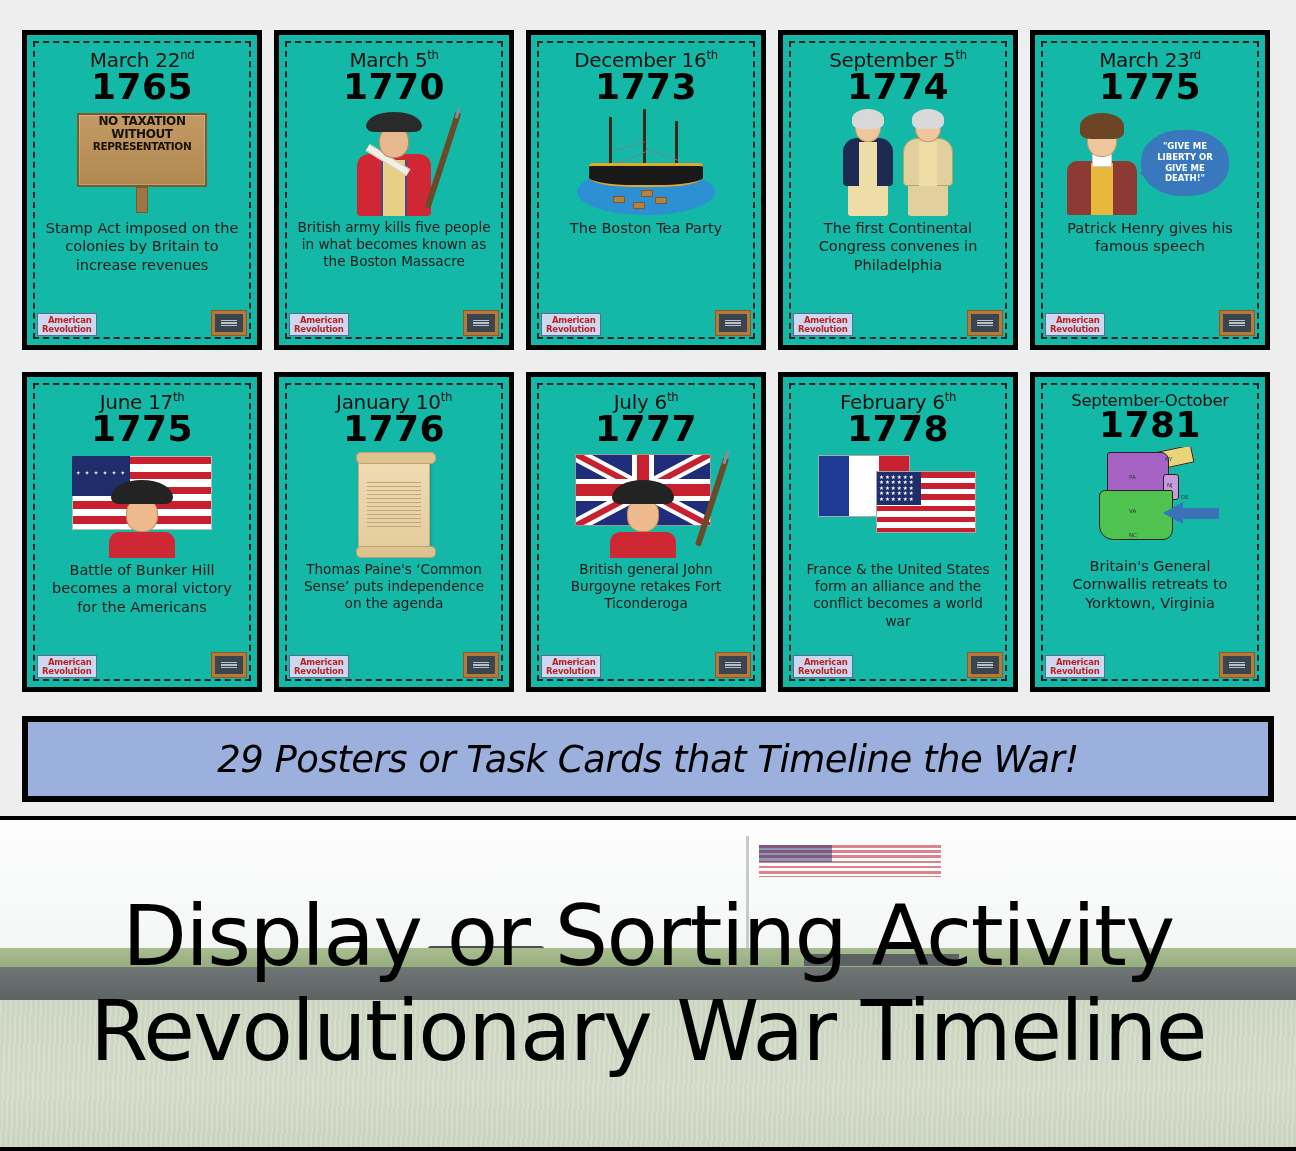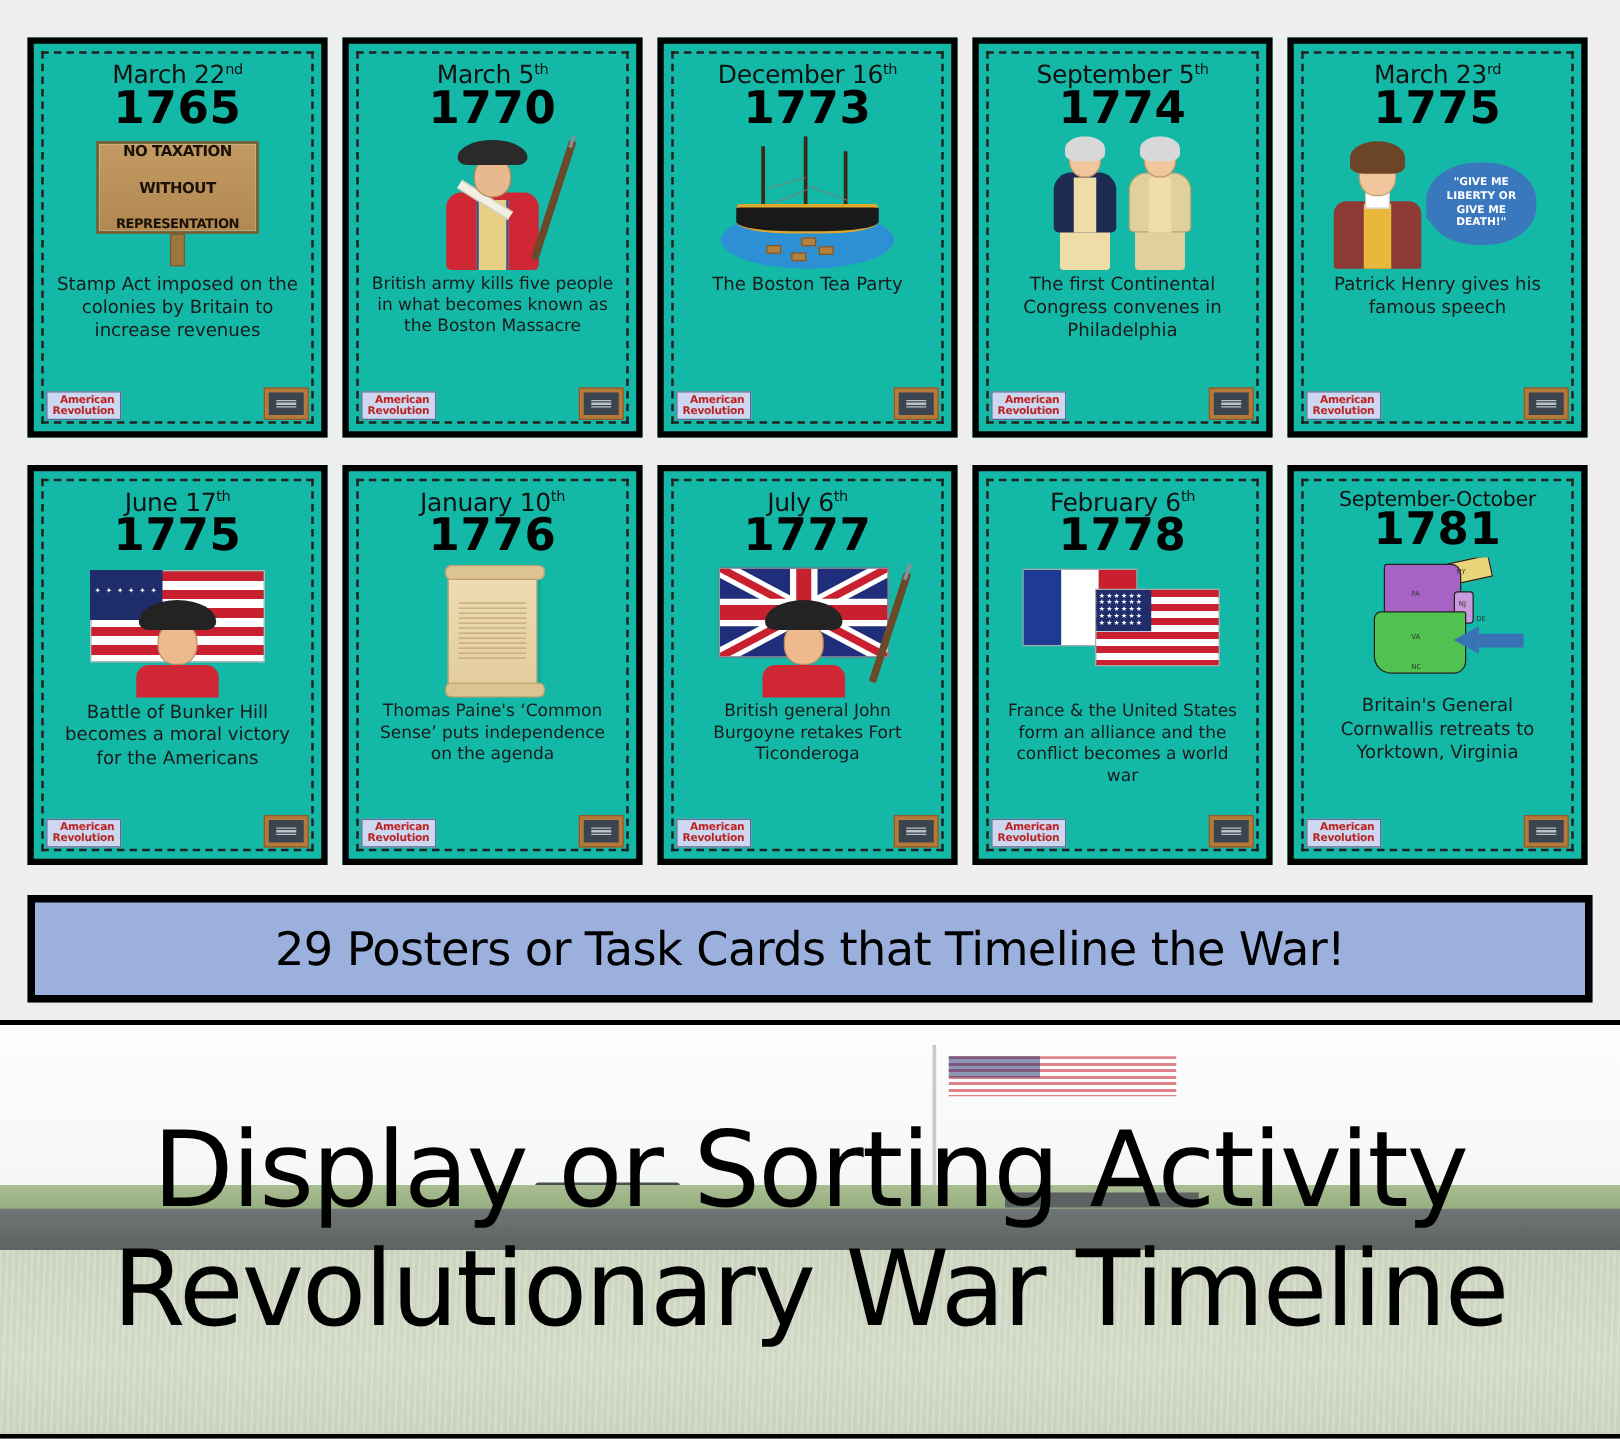--- a/index.html
+++ b/index.html
@@ -157,22 +157,22 @@
     opacity: 0.85;
   }
 
   
   .sign-wrap { position: relative; width: 130px; height: 100px; }
   .sign-board {
     width: 130px; height: 74px;
     background: linear-gradient(#c39a63, #b08850);
     border: 2px solid #7d5a2e;
     display: flex; flex-direction: column;
-    align-items: center; justify-content: space-between;
-    gap: 11px;
+    align-items: center; justify-content: flex-start;
+    gap: 1px;
     box-shadow: inset 0 0 0 1px rgba(255,255,255,0.2);
   }
   .sign-board span {
     font-family: "DejaVu Sans", sans-serif;
     font-size: 12px; font-weight: bold; color: #1a1208;
     letter-spacing: -0.4px; line-height: 1.0;
   }
   .sign-board span.s3 { font-size: 10.5px; }
   .sign-post {
     width: 12px; height: 26px; background: #9c7740;
@@ -435,21 +435,21 @@
   .m-arrow .head {
     position: absolute; left: 0; top: 0; width: 0; height: 0;
     border-top: 11px solid transparent; border-bottom: 11px solid transparent;
     border-right: 20px solid #3a72b8;
   }
   .m-lbl {
     position: absolute; font-size: 5.5px; color: #333; font-family: "DejaVu Sans", sans-serif;
   }
 
   
-  .banner-area { padding: 2px 22px 14px 22px; background: #eeeeee; }
+  .banner-area { padding: 2px 22px 14px 22px; background: #eeeeee; font-style: italic; }
   .banner {
     background: #9cb0dd;
     border: 6px solid #000000;
     height: 86px;
     display: flex; align-items: center; justify-content: center;
   }
   .banner-text {
     font-family: "DejaVu Sans", sans-serif;
     font-size: 37px;
     color: #000000;

